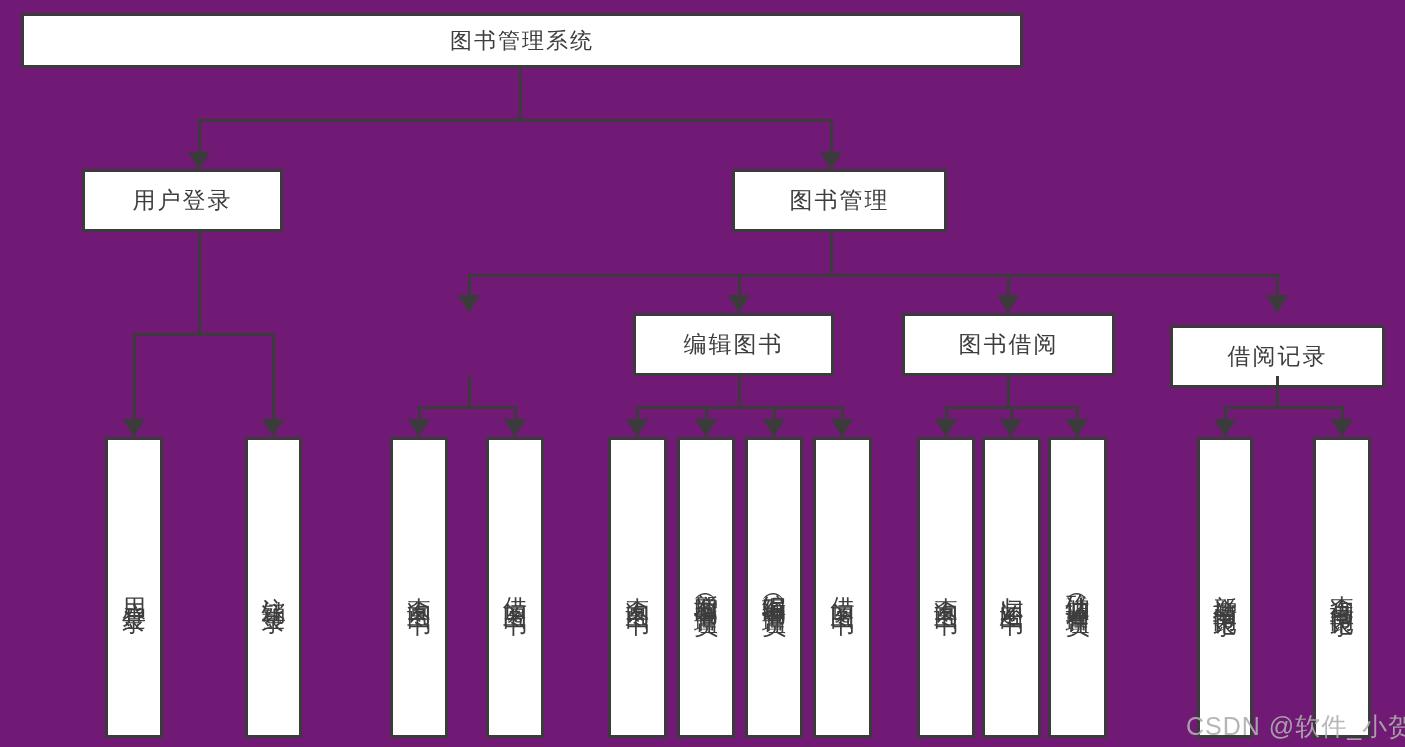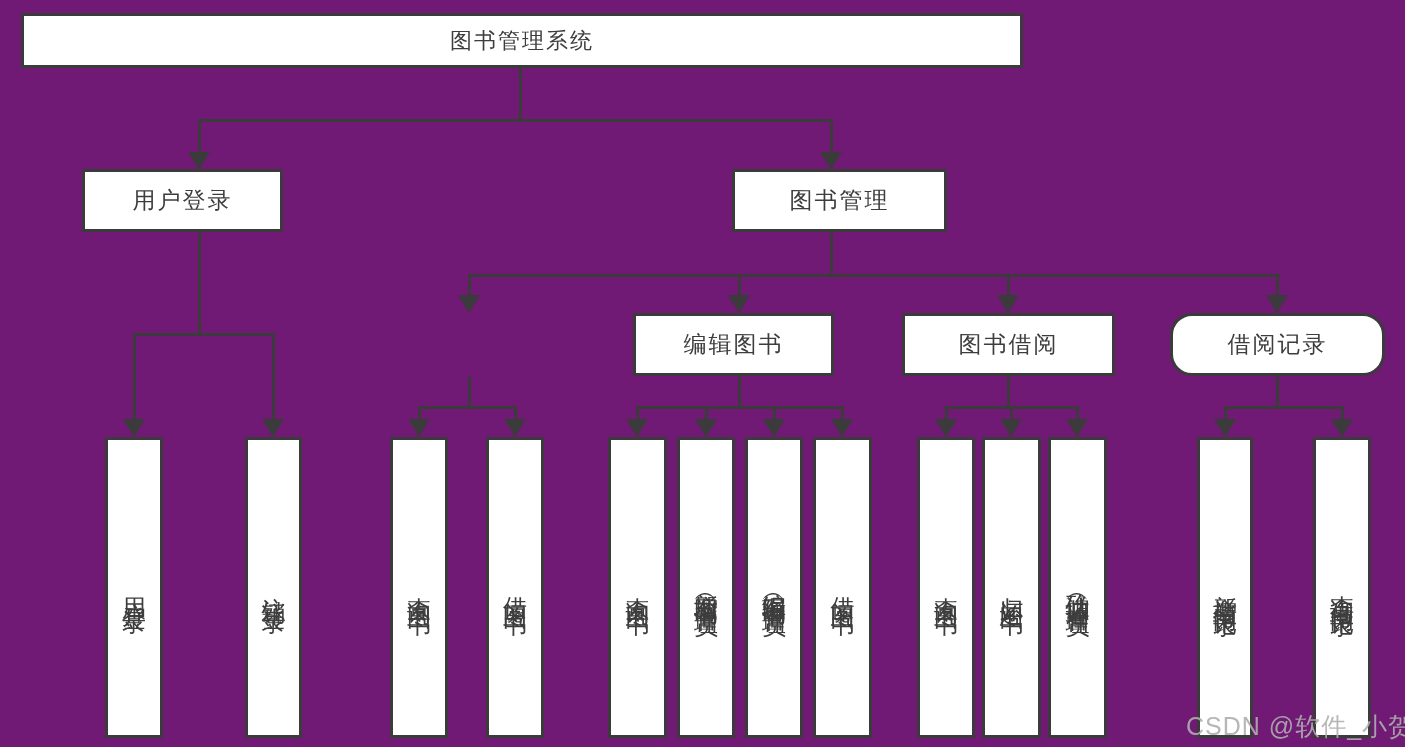--- a/index.html
+++ b/index.html
@@ -88,21 +88,21 @@
   <div class="arrow" style="left:458px;  top:295px;"></div>
   <div class="line" style="left:738px;  top:274px; width:3px; height:22px;"></div>
   <div class="arrow" style="left:728px;  top:295px;"></div>
   <div class="line" style="left:1007px; top:274px; width:3px; height:22px;"></div>
   <div class="arrow" style="left:997px;  top:295px;"></div>
   <div class="line" style="left:1276px; top:274px; width:3px; height:22px;"></div>
   <div class="arrow" style="left:1266px; top:295px;"></div>
 
   <div class="box h-box" style="left:633px;  top:313px; width:201px; height:63px;">编辑图书</div>
   <div class="box h-box" style="left:902px;  top:313px; width:213px; height:63px;">图书借阅</div>
-  <div class="box h-box" style="left:1170px; top:313px; width:215px; height:63px;border-radius:22px;">借阅记录</div>
+  <div class="box h-box" style="left:1170px; top:325px; width:215px; height:63px;">借阅记录</div>
 
   <div class="line" style="left:468px; top:376px; width:3px;  height:32px;"></div>
   <div class="line" style="left:418px; top:406px; width:99px; height:3px;"></div>
   <div class="line" style="left:418px; top:406px; width:3px;  height:14px;"></div>
   <div class="arrow" style="left:408px; top:419px;"></div>
   <div class="line" style="left:514px; top:406px; width:3px;  height:14px;"></div>
   <div class="arrow" style="left:504px; top:419px;"></div>
 
   <div class="line" style="left:738px; top:376px; width:3px;   height:32px;"></div>
   <div class="line" style="left:636px; top:406px; width:208px; height:3px;"></div>

